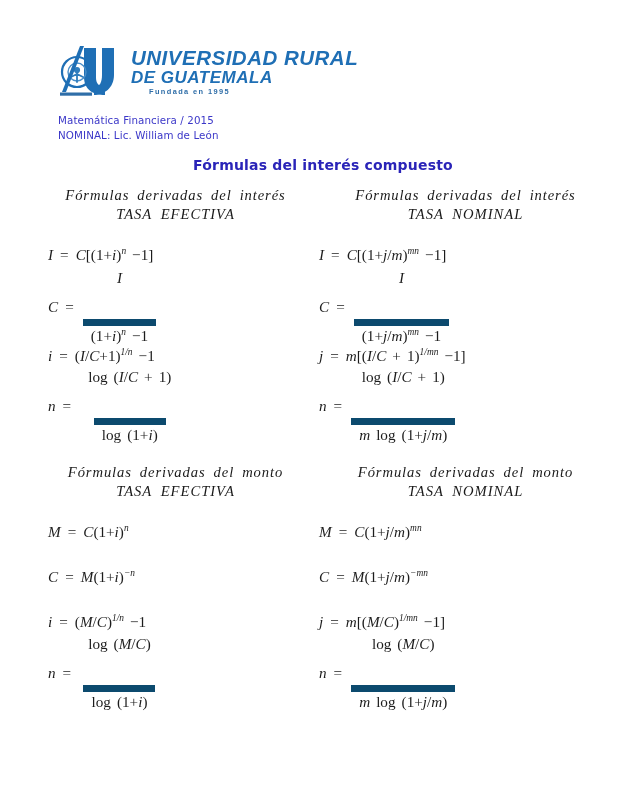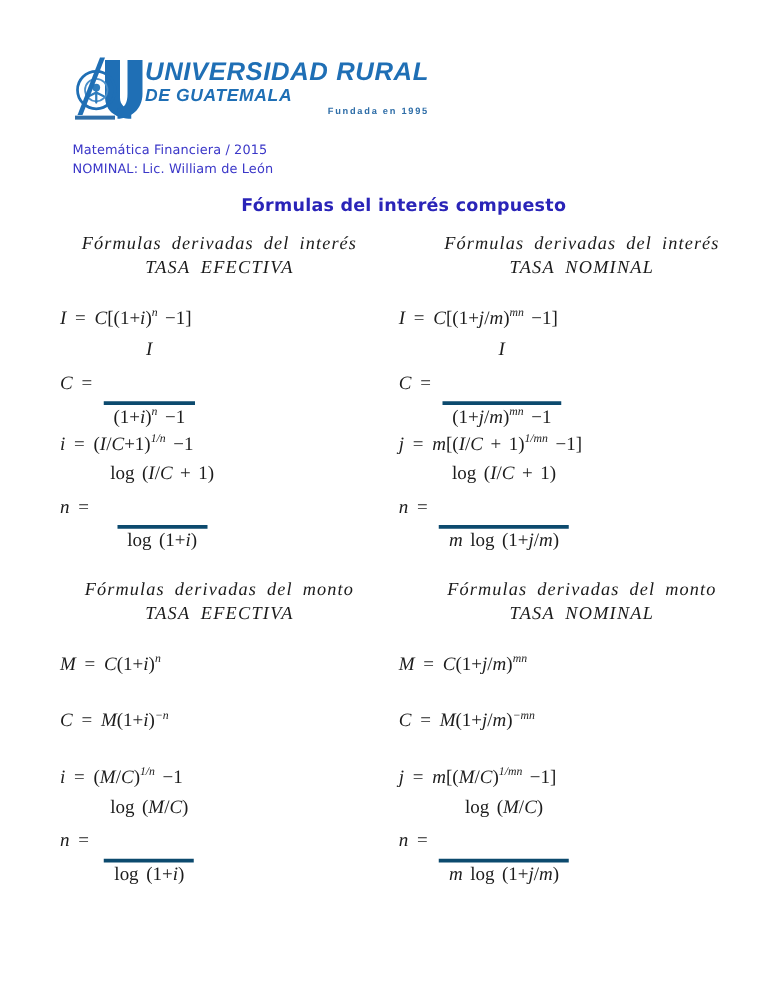--- a/index.html
+++ b/index.html
@@ -22,40 +22,40 @@
     display: flex;
     align-items: flex-start;
   }
   .logo-mark {
     width: 58px;
     height: 56px;
     position: relative;
     flex: 0 0 auto;
   }
   .logo-words {
-    margin-left: 0;
+    margin-left: 15px;
     padding-top: 4px;
   }
   .logo-line1, .logo-line2 {
     font-family: "Liberation Sans", "DejaVu Sans", sans-serif;
     font-weight: bold;
     font-style: italic;
     color: #1f6fb5;
     letter-spacing: 0.5px;
     line-height: 1.02;
   }
   .logo-line1 { font-size: 20.5px; }
-  .logo-line2 { font-size: 14px; }
+  .logo-line2 { font-size: 17px; }
   .logo-tagline {
     font-family: "Liberation Sans", "DejaVu Sans", sans-serif;
     font-size: 7.4px;
     font-weight: bold;
     color: #2f6ea8;
     letter-spacing: 1.4px;
-    text-align: right;
+    text-align: left;
     margin-top: 1px;
     padding-left: 18px;
   }
 
   
   .meta {
     position: absolute;
     left: 58px;
     top: 113px;
     font-family: "DejaVu Sans", "Liberation Sans", sans-serif;
@@ -141,21 +141,21 @@
     flex-direction: column;
     align-items: center;
     vertical-align: middle;
     margin: 0 2px;
   }
   .frac .num {
     padding: 0 8px 1px 8px;
     line-height: 1.12;
   }
   .frac .den {
-    border-top: 3px solid #0c4a6e;
+    border-top: 7px solid #0c4a6e;
     padding: 1px 8px 0 8px;
     line-height: 1.18;
     margin-top: 32px;
   }
 
   
   .f-row { height: 45px; display: flex; align-items: center; }
   .f-row-frac { height: 58px; display: flex; align-items: center; }
   .f-row-tight { height: 41px; display: flex; align-items: center; }
   .gap-sections { height: 28px; }

